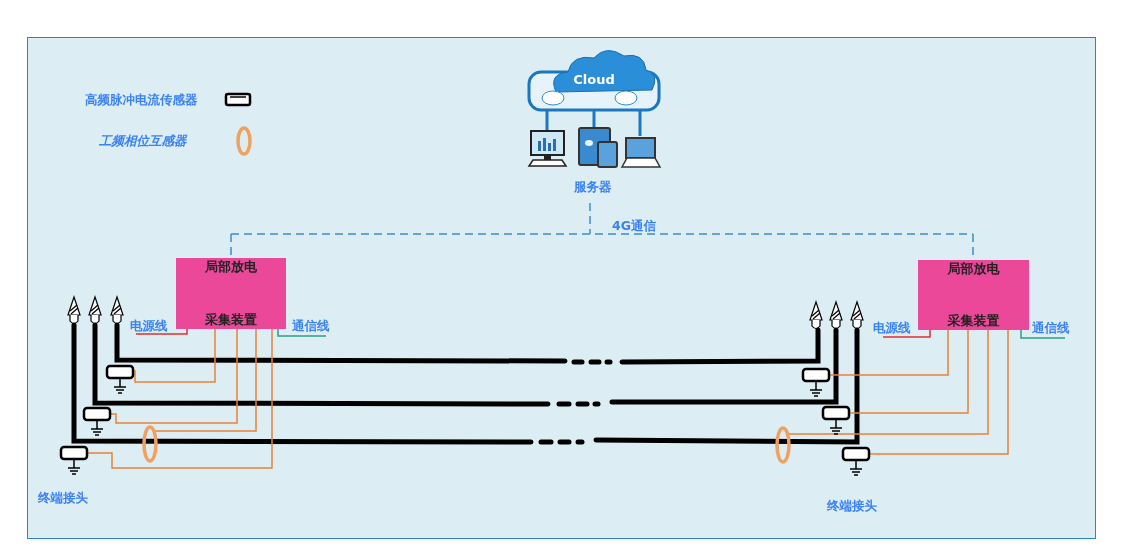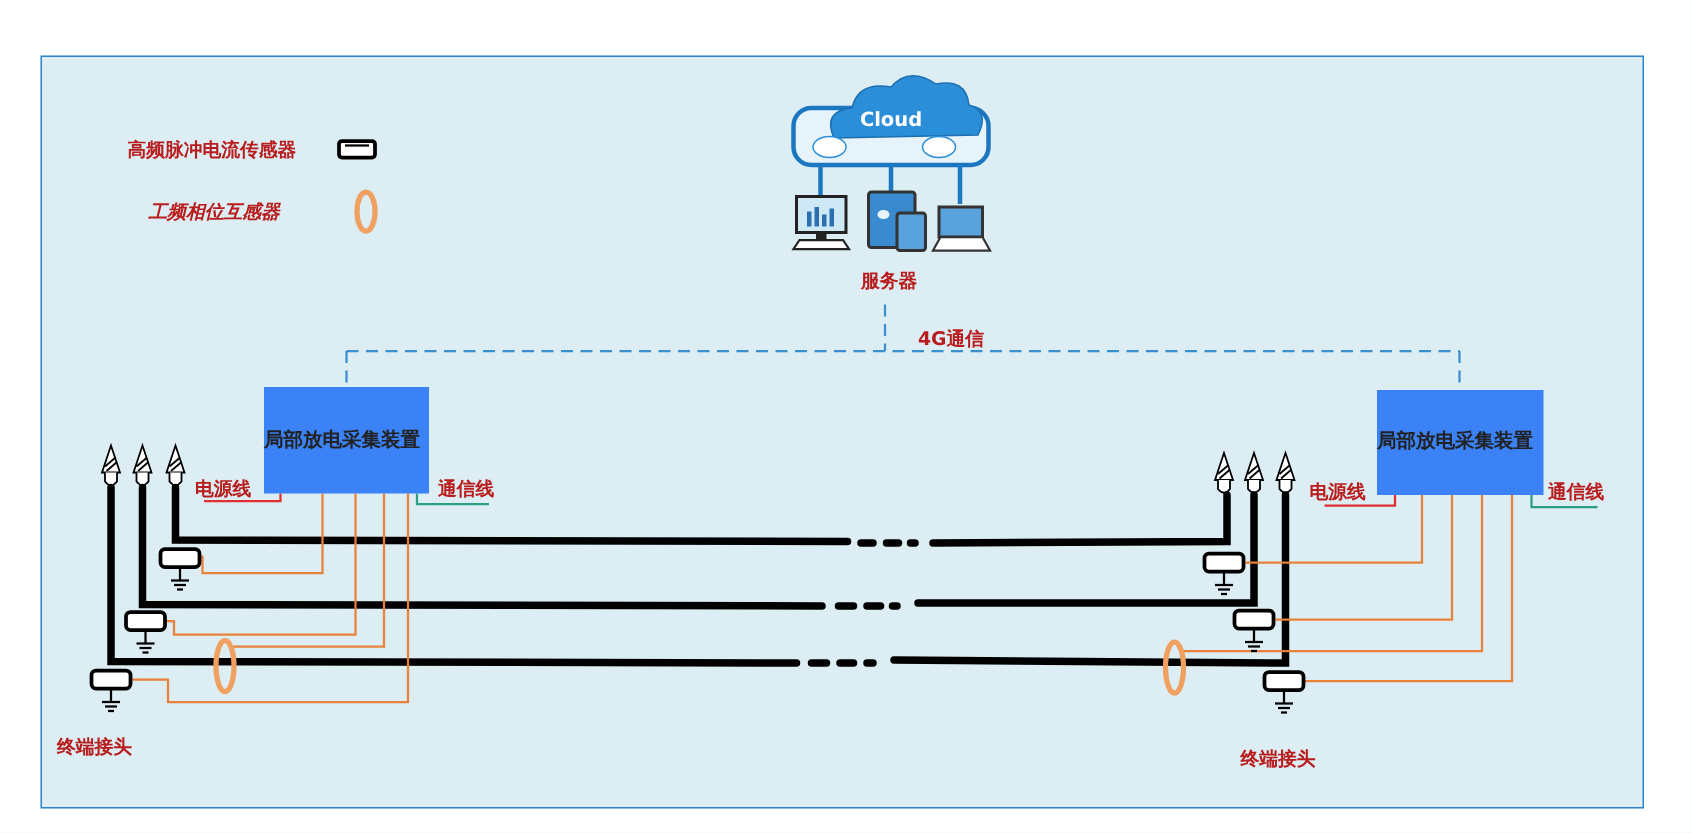--- a/index.html
+++ b/index.html
@@ -1,23 +1,23 @@
 <!DOCTYPE html>
 <html><head>
 <meta charset="utf-8">
 <style>
   html, body { margin:0; padding:0; background:#ffffff; }
   body { width:1127px; height:555px; position:relative; overflow:hidden;
          font-family:"DejaVu Sans", "Liberation Sans", sans-serif; }
   #frame { position:absolute; left:27px; top:37px; width:1069px; height:502px;
            background:#dcedf3; border:1.5px solid #2a86c8; box-sizing:border-box; }
   svg#diagram { position:absolute; left:0; top:0; width:1127px; height:555px; }
-  .lbl { position:absolute; font-weight:bold; font-size:12.5px; color:#b91c1c; white-space:nowrap; }
-  .box { position:absolute; background:#3b82f6; display:flex; flex-direction:row;
-         align-items:center; justify-content:flex-start; font-weight:bold; font-size:13px;
+  .lbl { position:absolute; font-weight:bold; font-size:12.5px; color:#3b82f6; white-space:nowrap; }
+  .box { position:absolute; background:#ec4899; display:flex; flex-direction:column;
+         align-items:center; justify-content:space-between; font-weight:bold; font-size:13px;
          color:#222; line-height:18px; }
   .cloud-text { font-family:"DejaVu Sans", sans-serif; font-weight:bold; }
 </style>
 </head>
 <body>
 
 <div id="frame"></div>
 
 <svg id="diagram" viewBox="0 0 1127 555" xmlns="http://www.w3.org/2000/svg">
 

